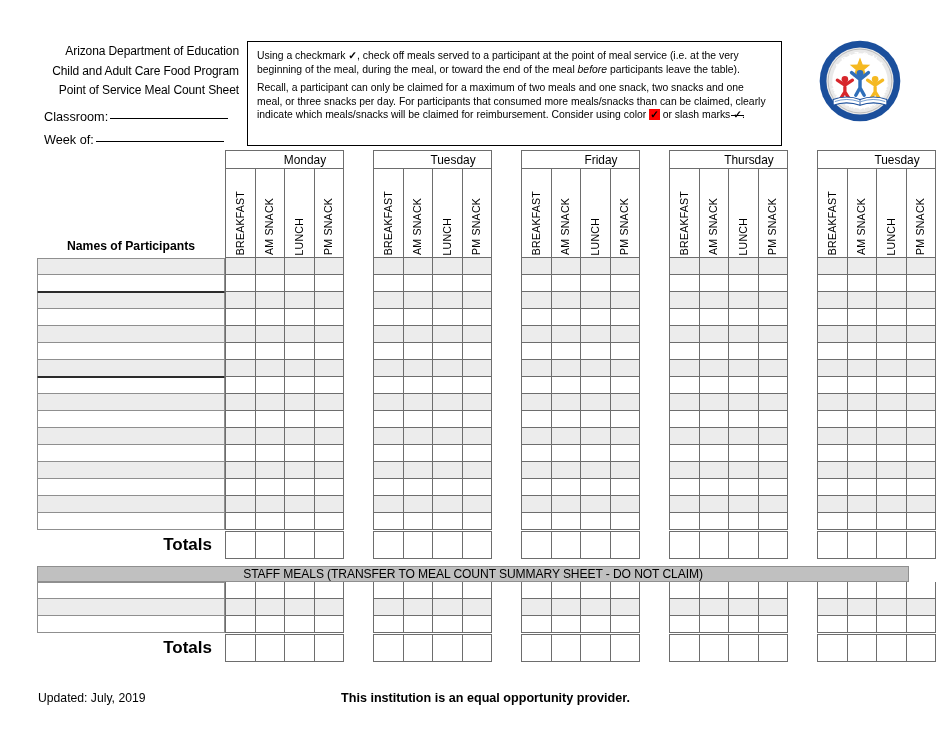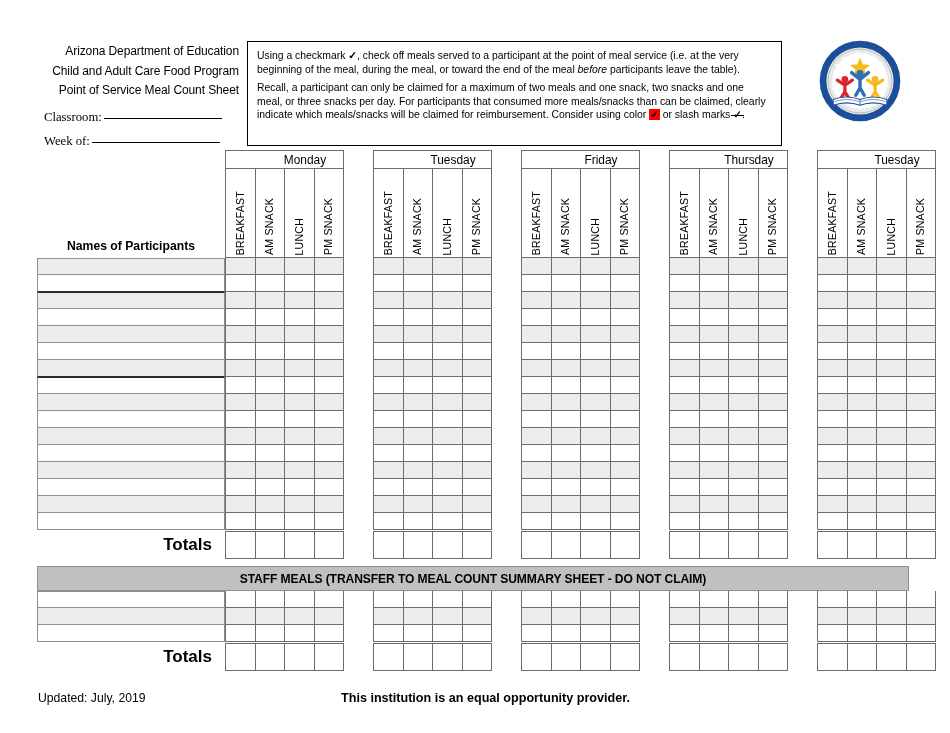--- a/index.html
+++ b/index.html
@@ -30,21 +30,20 @@
     letter-spacing: -0.1px;
     text-align: right;
   }
   .org-line.bold { font-weight: normal; }
   .field-row {
     display: flex;
     align-items: baseline;
     margin-top: 9px;
     font-size: 12.7px;
     white-space: nowrap;
-    font-family: Liberation Serif, serif;
   }
   .field-label { margin-right: 2px; }
   .field-rule {
     display: inline-block;
     border-bottom: 1.4px solid #000;
     height: 0;
     position: relative;
     top: -2px;
   }
   .rule-classroom { width: 118px; }
@@ -201,29 +200,29 @@
   }
   .totals-group {
     display: flex;
     height: 28px;
     border: 1.1px solid #6d6d6d;
   }
 
   
   #staff-banner {
     margin-top: 7px;
-    height: 25px;
+    height: 16px;
     width: 872px;
     background: #c0c0c0;
     border: 1px solid #8f8f8f;
     display: flex;
     align-items: center;
     justify-content: center;
     font-size: 12.1px;
-    font-weight: bold;
+    font-weight: normal;
     letter-spacing: -0.1px;
   }
 
   #footer-updated {
     position: absolute;
     left: 38px; top: 691px;
     font-size: 12.2px;
   }
   #footer-statement {
     position: absolute;

